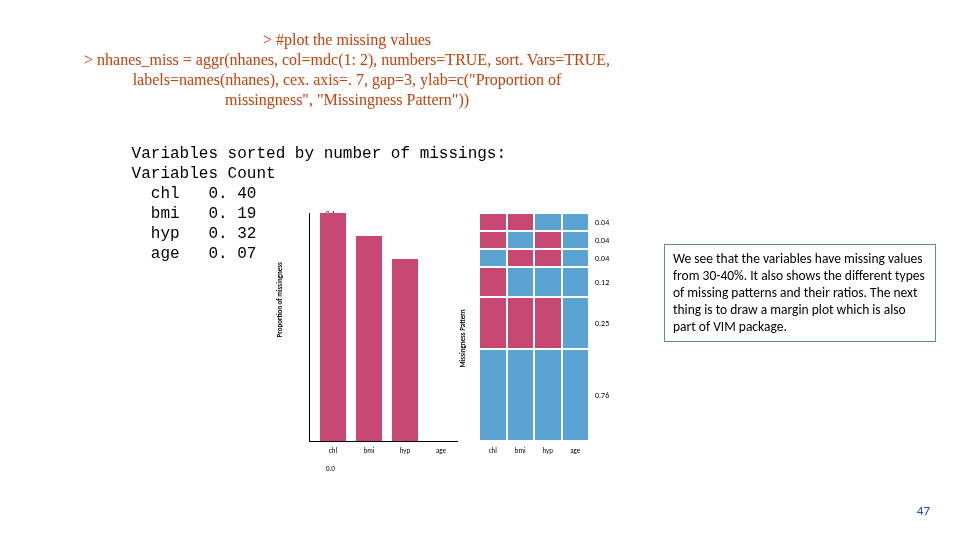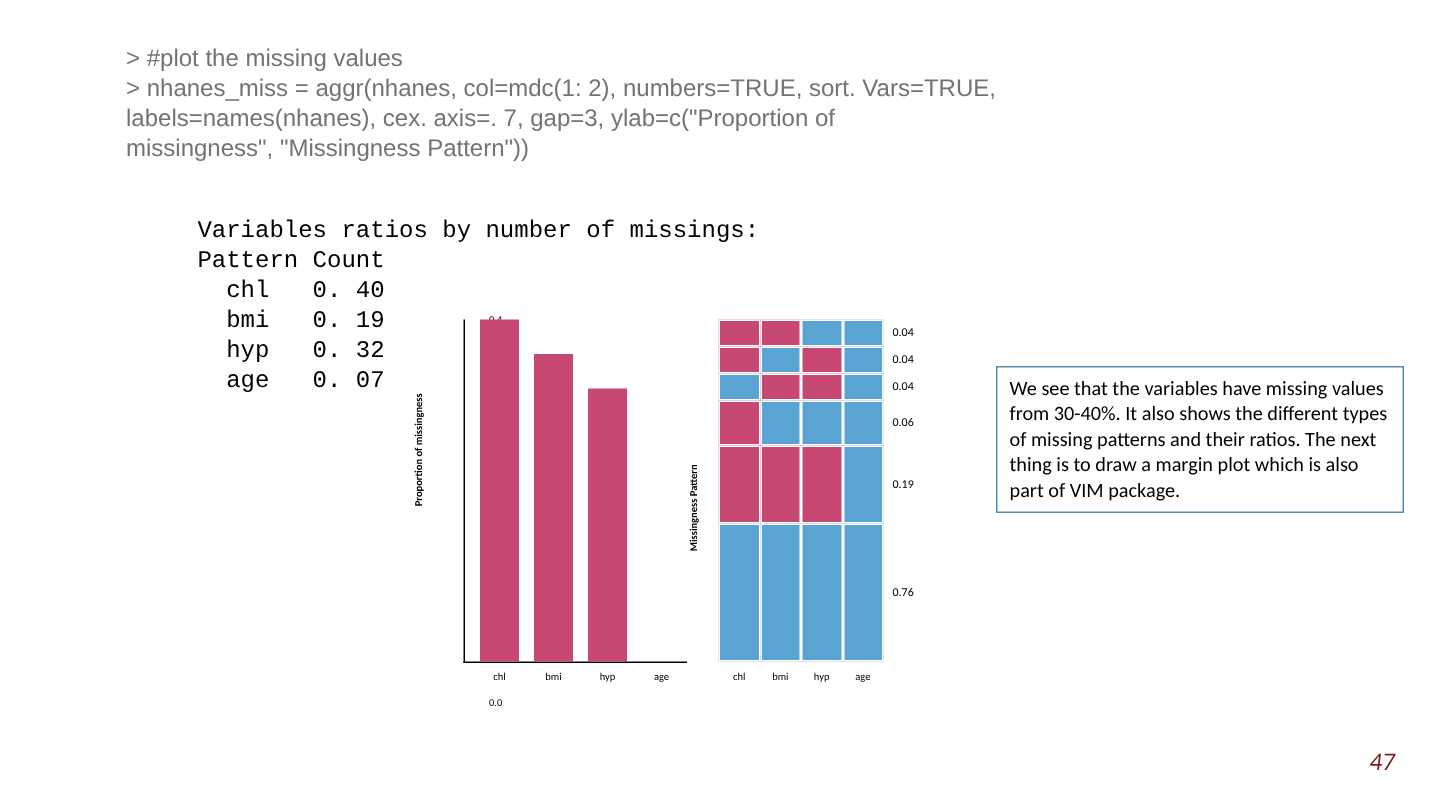--- a/index.html
+++ b/index.html
@@ -9,25 +9,26 @@
     height: 540px;
     background: #fff;
     font-family: Calibri, Arial, sans-serif;
     position: relative;
     overflow: hidden;
   }
   .code-block {
     position: absolute;
     top: 30px;
     left: 84px;
-    font-family: Liberation Sans, sans-serif;
+    font-family: Liberation Serif, serif;
     font-size: 16px;
     line-height: 1.25;
     white-space: pre;
-    color: #737373;
+    color: #c2410c;
+    text-align: center;
   }
   .output-block {
     position: absolute;
     top: 144px;
     left: 122px;
     font-family: "Courier New", monospace;
     font-size: 16px;
     line-height: 1.25;
     white-space: pre;
     color: #000;
@@ -144,35 +145,34 @@
     padding: 6px 8px;
     font-size: 13.5px;
     line-height: 1.25;
     color: #000;
     background: #fff;
   }
   .page-num {
     position: absolute;
     bottom: 22px;
     right: 30px;
-    font-size: 17px;
-    color: #7f1d1d;
-    font-style: italic;
+    font-size: 13px;
+    color: #1d4ed8;
   }
 </style>
 </head>
 <body>
 
 <div class="code-block"><span>&gt; #plot the missing values</span>
 <span>&gt; nhanes_miss = aggr(nhanes, col=mdc(1: 2), numbers=TRUE, sort. Vars=TRUE,</span>
 <span>labels=names(nhanes), cex. axis=. 7, gap=3, ylab=c("Proportion of</span>
 <span>missingness", "Missingness Pattern"))</span></div>
 
-<div class="output-block"><span> Variables ratios by number of missings: </span>
-<span> Pattern Count</span>
+<div class="output-block"><span> Variables sorted by number of missings: </span>
+<span> Variables Count</span>
 <span>   chl   0. 40</span>
 <span>   bmi   0. 19</span>
 <span>   hyp   0. 32</span>
 <span>   age   0. 07</span></div>
 
 <div class="charts-area">
 
   <div class="bar-chart">
     <div class="ylabel-left">Proportion of missingness</div>
     <div class="ytick-bar" style="top:0%">0.4</div>
@@ -232,22 +232,22 @@
         <div class="pattern-cell cell-present"></div>
       </div>
       <div class="xtick-pat" style="left:0">chl</div>
       <div class="xtick-pat" style="left:25%">bmi</div>
       <div class="xtick-pat" style="left:50%">hyp</div>
       <div class="xtick-pat" style="left:75%">age</div>
     </div>
     <div class="ratio-label" style="top:9px">0.04</div>
     <div class="ratio-label" style="top:27px">0.04</div>
     <div class="ratio-label" style="top:45px">0.04</div>
-    <div class="ratio-label" style="top:69px">0.06</div>
-    <div class="ratio-label" style="top:110px">0.19</div>
+    <div class="ratio-label" style="top:69px">0.12</div>
+    <div class="ratio-label" style="top:110px">0.25</div>
     <div class="ratio-label" style="top:182px">0.76</div>
   </div>
 
 </div>
 
 <div class="comment-box">
   <span>We see that the variables have missing values from 30-40%. It also shows the different types of missing patterns and their ratios. The next thing is to draw a margin plot which is also part of VIM package.</span>
 </div>
 
 <div class="page-num">47</div>

